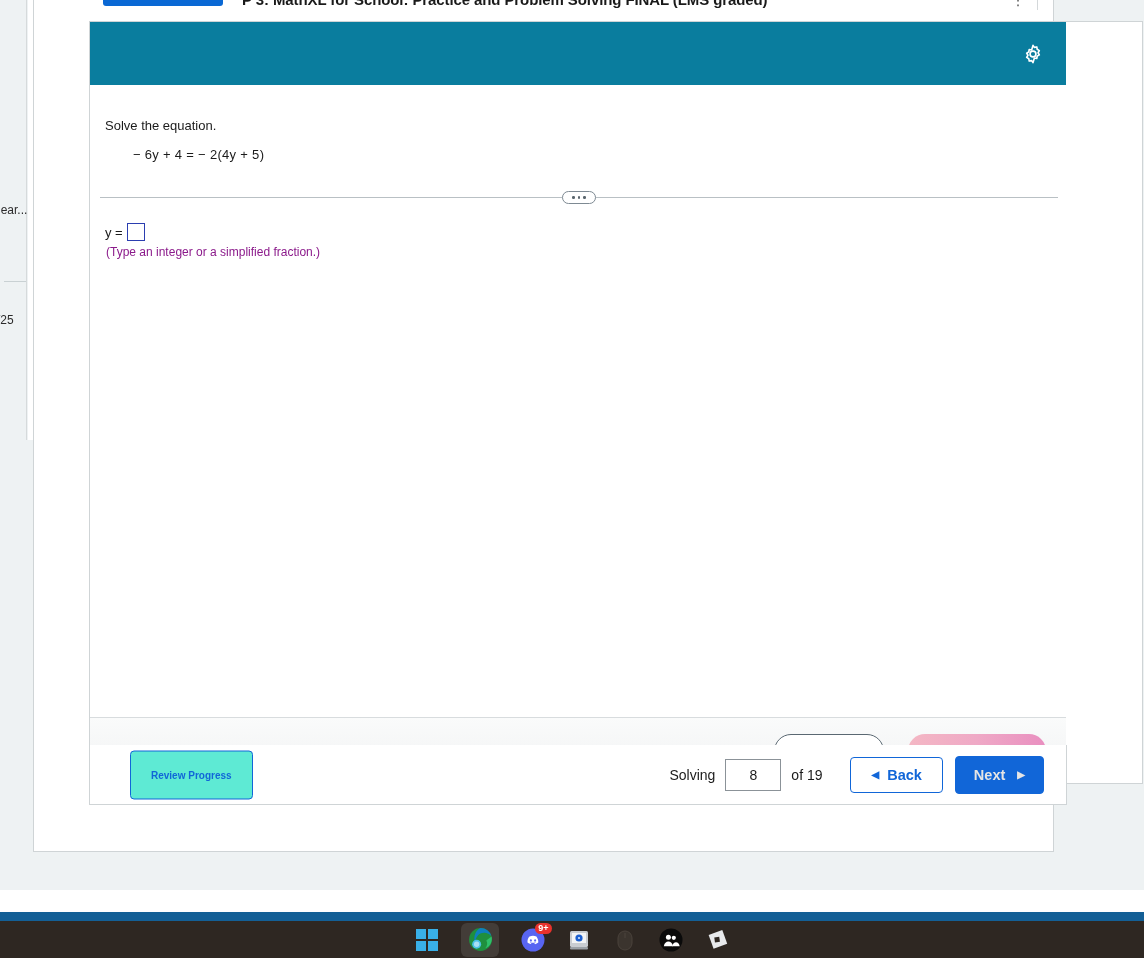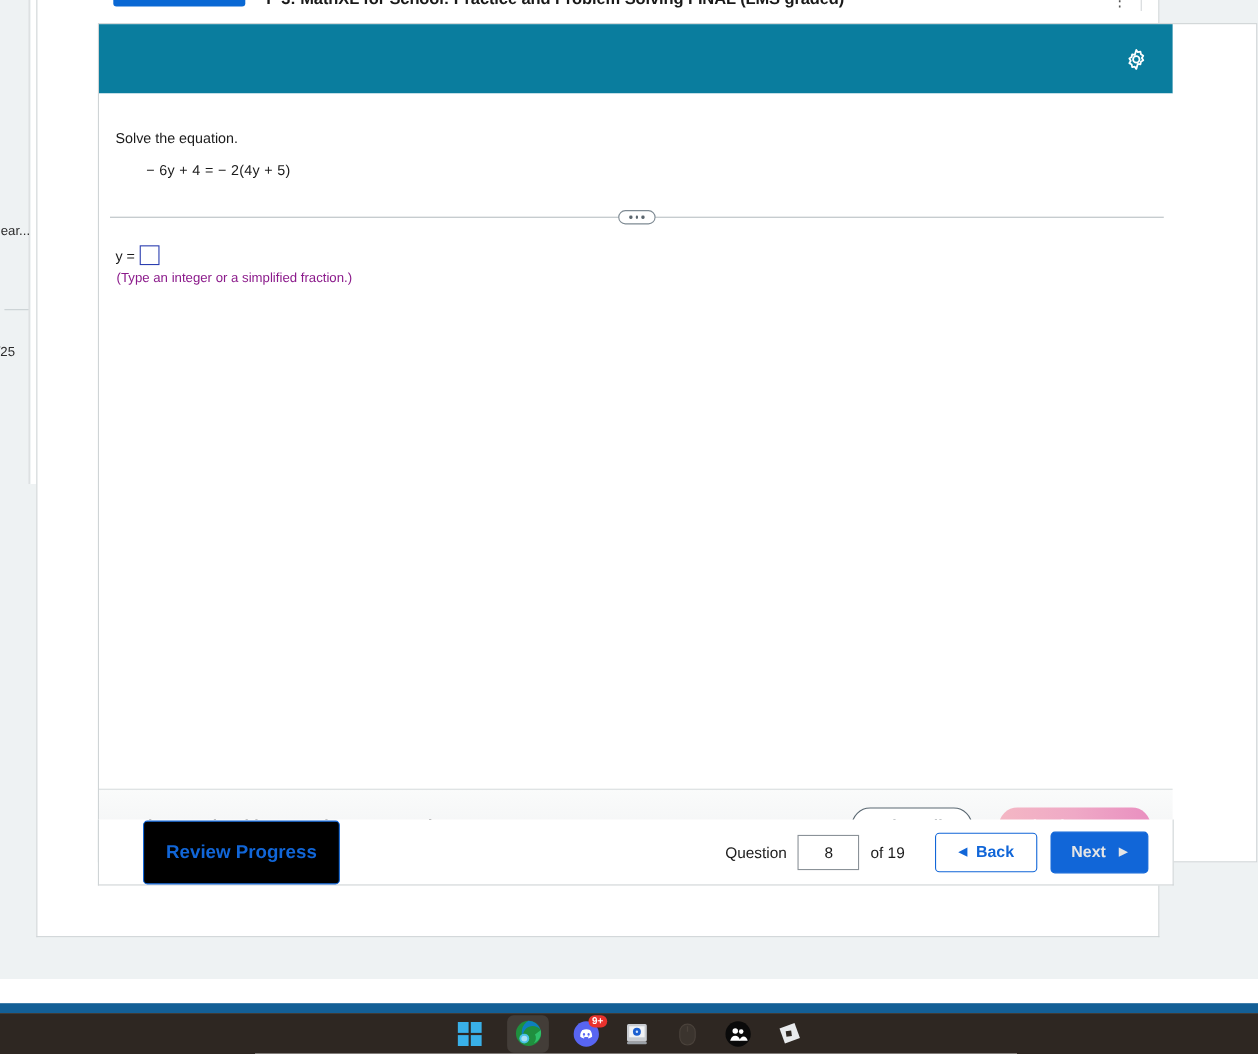--- a/index.html
+++ b/index.html
@@ -290,23 +290,23 @@
     border: 1px solid #cfd4d6;
     border-top: none;
   }
   #btn-review-progress {
     position: absolute;
     left: 40px; top: 50%;
     transform: translateY(-50%);
     padding: 18px 20px;
     border: 1px solid #1166d8;
     border-radius: 4px;
-    background: #000000;
+    background: #5eead4;
     color: #1166d8;
-    font-size: 17px;
+    font-size: 10px;
     font-weight: bold;
     cursor: pointer;
     font-family: "Liberation Sans", sans-serif;
   }
   #question-nav {
     position: absolute;
     right: 22px; top: 50%;
     transform: translateY(-50%);
     display: flex;
     align-items: center;
@@ -483,21 +483,21 @@
       <button id="btn-clear-all">Clear all</button>
       <button id="btn-check-answer">Check answer</button>
     </div>
 
   </div>
 
   <div id="nav-bar">
     <button id="btn-review-progress">Review Progress</button>
 
     <div id="question-nav">
-      <span id="question-label">Question</span>
+      <span id="question-label">Solving</span>
       <input id="question-number-input" type="text" value="8" style="">
       <span id="question-of">of 19</span>
       <button id="btn-back">
         <span class="nav-caret">◀</span>
         <span>Back</span>
       </button>
       <button id="btn-next">
         <span>Next</span>
         <span class="nav-caret">▶</span>
       </button>

